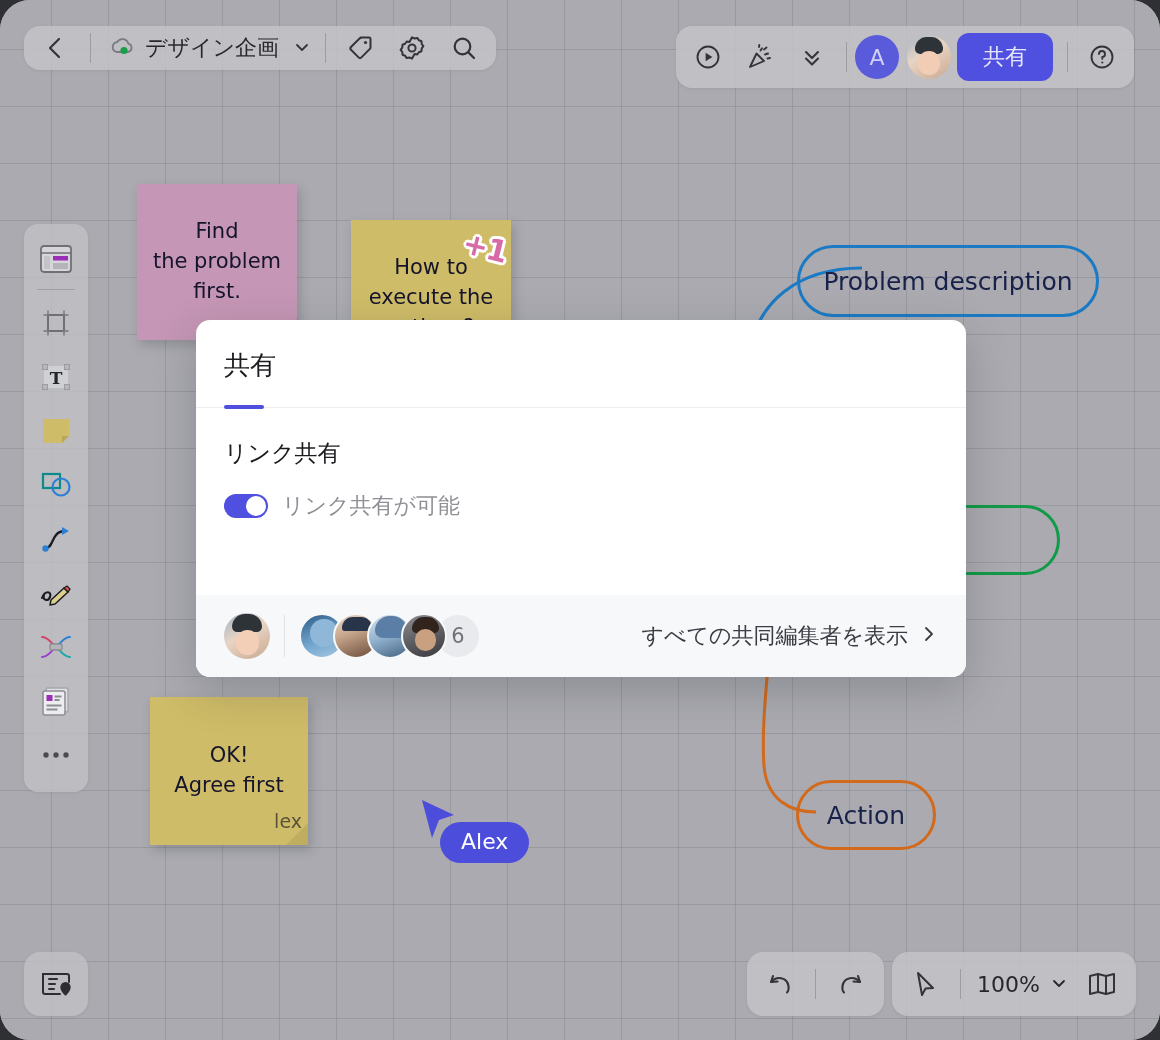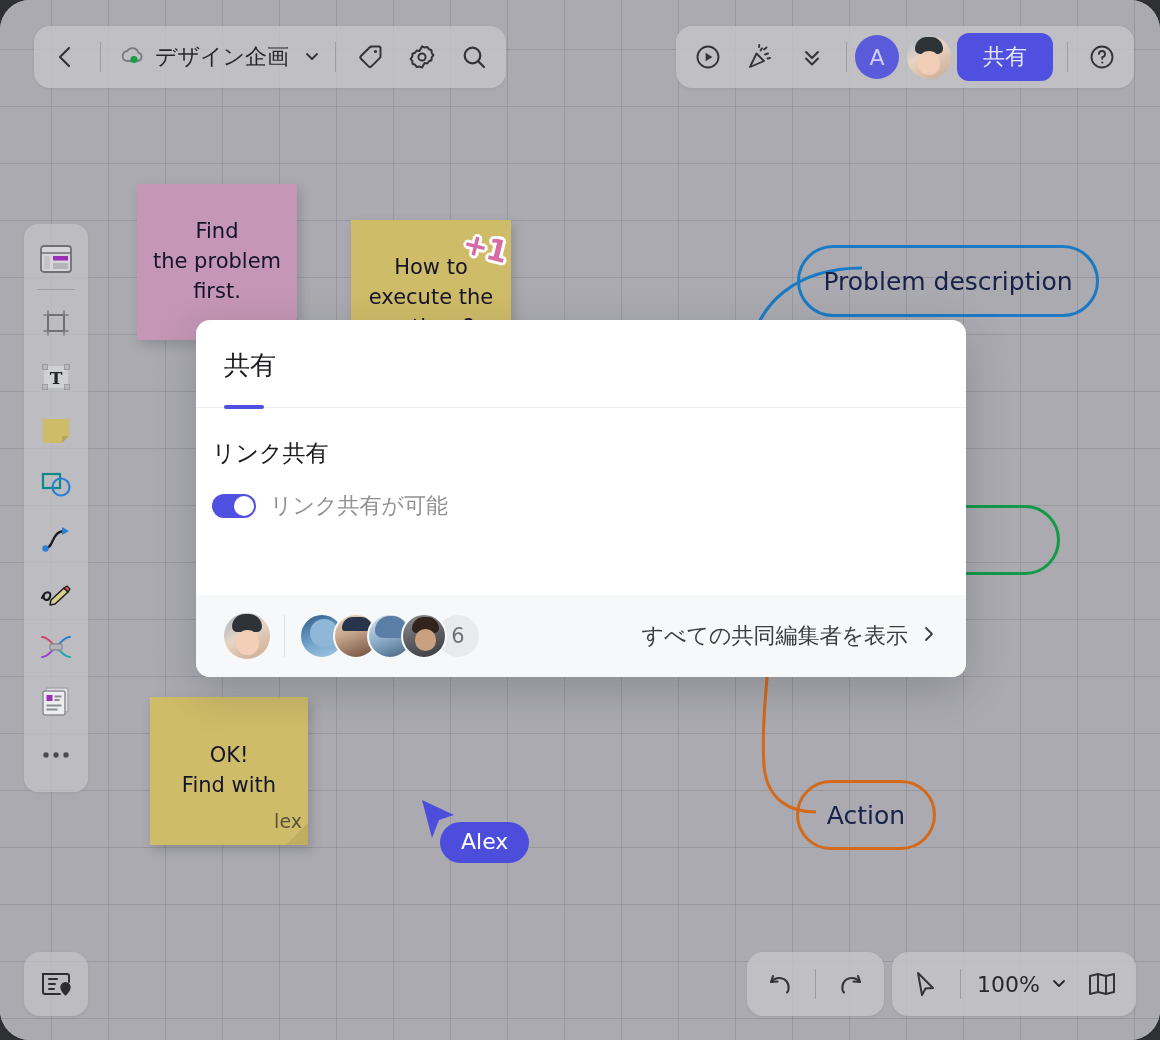--- a/index.html
+++ b/index.html
@@ -98,21 +98,21 @@
   }
 
   
   .bar {
     position: absolute;
     background: rgba(196,196,200,.82);
     border-radius: 16px;
     display: flex; align-items: center;
     box-shadow: 0 1px 3px rgba(60,60,70,.10);
   }
-  .topbar-left { left: 34px; top: 26px; height: 62px; padding: 0 6px; }
+  .topbar-left { left: 24px; top: 26px; height: 44px; padding: 0 6px; }
   .topbar-right { right: 26px; top: 26px; height: 62px; padding: 0 6px; }
 
   .ic {
     width: 52px; height: 52px;
     display: flex; align-items: center; justify-content: center;
     border-radius: 11px;
     color: #33343a;
   }
   .ic svg { display: block; }
 
@@ -197,21 +197,21 @@
   .modal-title {
     font-family: "DejaVu Sans", sans-serif;
     font-size: 26px; color: #1a1a1f;
     padding-bottom: 24px;
   }
   .tab-underline {
     position: absolute; left: 28px; bottom: -2px;
     width: 40px; height: 4px; border-radius: 2px;
     background: #4f4fe0;
   }
-  .modal-body { padding: 30px 16px 32px; }
+  .modal-body { padding: 30px 28px 32px; }
   .section-title {
     font-family: "DejaVu Sans", sans-serif;
     font-size: 23px; color: #1a1a1f;
     margin-bottom: 22px;
   }
   .toggle-row { display: flex; align-items: center; gap: 14px; margin-bottom: 42px; }
   .toggle {
     width: 44px; height: 24px; border-radius: 12px;
     background: #4f4fe0; position: relative; flex: none;
   }
@@ -287,21 +287,21 @@
 
     <div class="note note-yellow" style="left:351px; top:220px; width:160px; height:156px; font-size:21px;">
       <span class="line">How to</span>
       <span class="line">execute the</span>
       <span class="line">actions?</span>
     </div>
     <div class="plus-one" style="left:463px; top:230px;">+1</div>
 
     <div class="note note-yellow" style="left:150px; top:697px; width:158px; height:148px; font-size:21px;">
       <span class="line">OK!</span>
-      <span class="line">Find with</span>
+      <span class="line">Agree first</span>
       <span class="note-author">lex</span>
       <div class="note-corner"></div>
     </div>
 
     <div class="pill pill-blue" style="left:797px; top:245px; width:302px; height:72px;">
       <span>Problem description</span>
     </div>
 
     <div class="pill pill-green" style="left:880px; top:505px; width:180px; height:70px;">
       <span></span>

